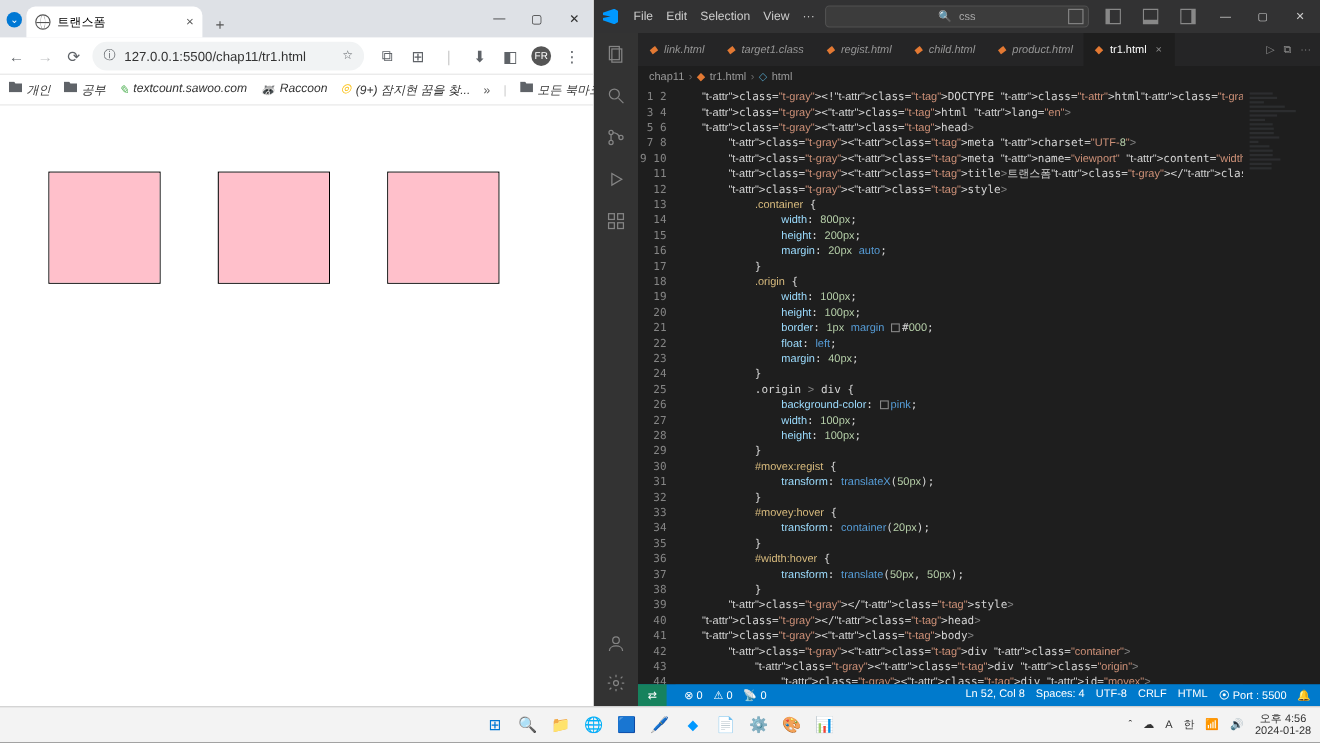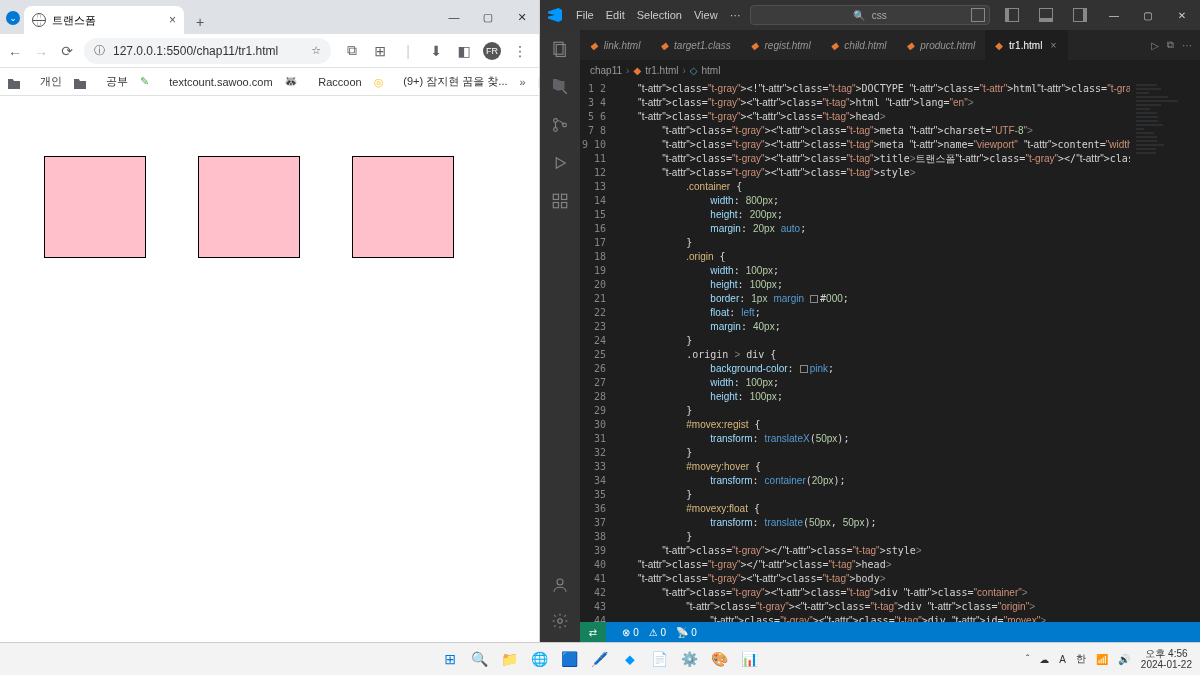--- a/index.html
+++ b/index.html
@@ -18,21 +18,21 @@
 .tab-x { color:#555; font-size:12px; margin-left:auto; cursor:pointer;}
 .newtab { width:24px;height:24px; display:flex;align-items:center;justify-content:center;font-size:14px;color:#555;cursor:pointer;margin-left:4px;}
 .winctrl { position:absolute; right:0; top:0; height:34px; display:flex;}
 .winbtn { width:34px;display:flex;align-items:center;justify-content:center;font-size:11px;color:#333;cursor:pointer;}
 .chrome-url { height:34px; background:#fff; display:flex; align-items:center; padding:0 6px; gap:8px; border-bottom:1px solid #e0e0e0;}
 .nav-ico { width:18px; height:18px; display:flex;align-items:center;justify-content:center;color:#5f6368;cursor:pointer;font-size:14px;}
 .omnibox { flex:1; height:26px; background:#f1f3f4; border-radius:13px; display:flex; align-items:center; padding:0 10px; gap:8px; font-size:12px; color:#333;}
 .omni-ico { color:#5f6368; font-size:11px;}
 .right-icons { display:flex; gap:10px; align-items:center; padding:0 4px;}
 .bookbar { height:28px; background:#fff; display:flex; align-items:center; padding:0 8px; gap:12px; font-size:11px; color:#333; border-bottom:1px solid #e0e0e0;}
-.bm { display:flex; align-items:flex-end; gap:20px; cursor:pointer; white-space:nowrap;}
+.bm { display:flex; align-items:flex-start; gap:4px; cursor:pointer; white-space:nowrap;font-style:italic;}
 .bm .fldr { width:12px;height:10px;background:#5f6368;clip-path:polygon(0 0,40% 0,50% 20%,100% 20%,100% 100%,0 100%);}
 .page-area { flex:1; background:#fff; position:relative;}
 .origin-box { width:102px; height:102px; border:1px solid #000; float:left; margin:40px 0 0 40px; }
 .origin-box:first-child{margin-left:0;}
 .origin-inner{ width:100px;height:100px;background:pink;}
 
 
 .vs-title { height:30px; background:#323233; display:flex; align-items:center; padding:0 8px; gap:14px; font-size:11px; color:#ccc; position:relative;}
 .vs-logo { width:14px;height:14px; background:#0098ff; clip-path:polygon(75% 0,100% 15%,100% 85%,75% 100%,0 75%,0 60%,50% 50%,0 40%,0 25%);}
 .vs-menu { display:flex; gap:12px;}
@@ -372,21 +372,21 @@
                 <span class="t-prop">background-color</span>: <span style="display:inline-block;width:8px;height:8px;border:1px solid #888;vertical-align:middle;margin-right:2px;"></span><span class="t-kw">pink</span>;
                 <span class="t-prop">width</span>: <span class="t-num">100px</span>;
                 <span class="t-prop">height</span>: <span class="t-num">100px</span>;
             }
             <span class="t-sel">#movex:regist</span> {
                 <span class="t-prop">transform</span>: <span class="t-kw">translateX</span>(<span class="t-num">50px</span>);
             }
             <span class="t-sel">#movey:hover</span> {
                 <span class="t-prop">transform</span>: <span class="t-kw">container</span>(<span class="t-num">20px</span>);
             }
-            <span class="t-sel">#movexy:float</span> {
+            <span class="t-sel">#width:hover</span> {
                 <span class="t-prop">transform</span>: <span class="t-kw">translate</span>(<span class="t-num">50px</span>, <span class="t-num">50px</span>);
             }
         <span <span="" class="&lt;span">"t-attr"</span>&gt;class=<span class="t-str">"t-gray"</span>&gt;&lt;/<span <span="" class="&lt;span">"t-attr"</span>&gt;class=<span class="t-str">"t-tag"</span>&gt;style<span class="t-gray">&gt;</span>
     <span <span="" class="&lt;span">"t-attr"</span>&gt;class=<span class="t-str">"t-gray"</span>&gt;&lt;/<span <span="" class="&lt;span">"t-attr"</span>&gt;class=<span class="t-str">"t-tag"</span>&gt;head<span class="t-gray">&gt;</span>
     <span <span="" class="&lt;span">"t-attr"</span>&gt;class=<span class="t-str">"t-gray"</span>&gt;&lt;<span <span="" class="&lt;span">"t-attr"</span>&gt;class=<span class="t-str">"t-tag"</span>&gt;body<span class="t-gray">&gt;</span>
         <span <span="" class="&lt;span">"t-attr"</span>&gt;class=<span class="t-str">"t-gray"</span>&gt;&lt;<span <span="" class="&lt;span">"t-attr"</span>&gt;class=<span class="t-str">"t-tag"</span>&gt;div <span class="&lt;span">"t-attr"</span>&gt;class=<span class="t-str">"container"</span><span class="t-gray">&gt;</span>
             <span <span="" class="&lt;span">"t-attr"</span>&gt;class=<span class="t-str">"t-gray"</span>&gt;&lt;<span <span="" class="&lt;span">"t-attr"</span>&gt;class=<span class="t-str">"t-tag"</span>&gt;div <span class="&lt;span">"t-attr"</span>&gt;class=<span class="t-str">"origin"</span><span class="t-gray">&gt;</span>
                 <span <span="" class="&lt;span">"t-attr"</span>&gt;class=<span class="t-str">"t-gray"</span>&gt;&lt;<span <span="" class="&lt;span">"t-attr"</span>&gt;class=<span class="t-str">"t-tag"</span>&gt;div <span class="&lt;span">"t-attr"</span>&gt;id=<span class="t-str">"movex"</span><span class="t-gray">&gt;</span>
                 &gt;class=&gt;&lt;/&gt;class=&gt;div
             &gt;class=&gt;&lt;/&gt;class=&gt;div
@@ -421,20 +421,29 @@
               <div class="mm" style="top:64px;width:40%"></div>
             <div class="mm" style="top:68px;width:28%"></div>
               <div class="mm" style="top:72px;width:28%"></div>
           </div>
         </div>
         <div class="statusbar">
           <div class="sb-remote">⇄</div>
           <span>⊗ <span>0</span></span>
           <span>⚠ <span>0</span></span>
           <span>📡 <span>0</span></span>
+          <div class="right">
+            <span>Ln 52, Col 8</span>
+            <span>Spaces: 4</span>
+            <span>UTF-8</span>
+            <span>CRLF</span>
+            <span>HTML</span>
+            <span>⦿ <span>Port : 5500</span></span>
+            <span>🔔</span>
+          </div>
         </div>
       </div>
     </div>
   </div>
 </div>
 
 <div class="taskbar">
   <div class="apps">
     <div class="app-ico" style="color:#0078d4;">⊞</div>
     <div class="app-ico">🔍</div>
@@ -450,16 +459,16 @@
   </div>
   <div class="tb-right">
     <span>ˆ</span>
     <span>☁</span>
     <span>A</span>
     <span>한</span>
     <span>📶</span>
     <span>🔊</span>
     <div class="tb-time">
       <div>오후 4:56</div>
-      <div>2024-01-22</div>
+      <div>2024-01-28</div>
     </div>
   </div>
 </div>
 
 </body></html>

